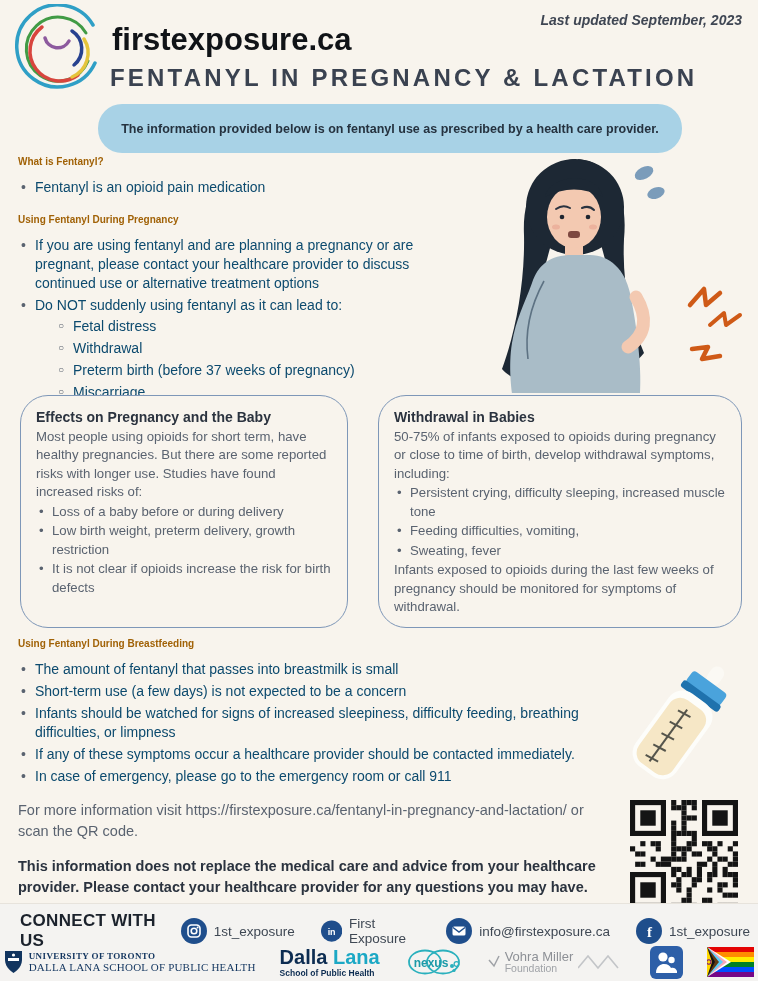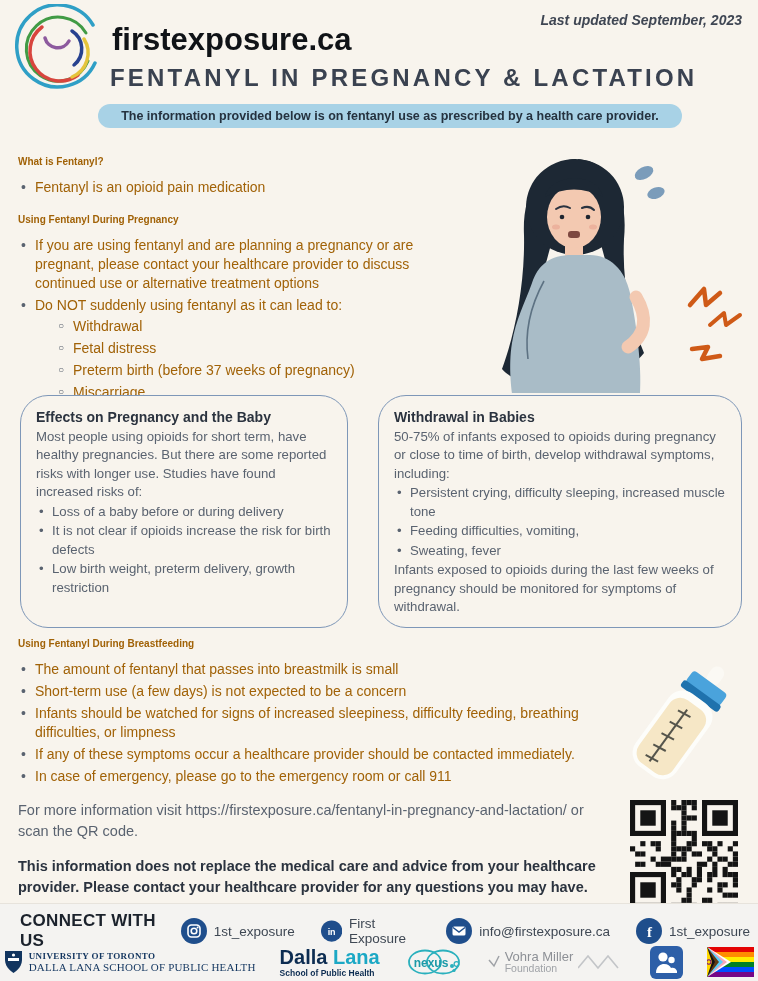--- a/index.html
+++ b/index.html
@@ -8,27 +8,27 @@
     width:758px; height:981px; position:relative; margin:0 auto;
     background:#f8f4ed; font-family:"Liberation Sans", sans-serif; overflow:hidden;padding-left:8px;
   }
   
   .logo { position:absolute; left:8px; top:4px; }
   .brand { position:absolute; left:112px; top:22px; font-size:31px; font-weight:bold; color:#101317; }
   .page-title { position:absolute; left:110px; top:64px; font-size:24px; font-weight:bold;
     color:#3a4250; letter-spacing:3.2px; white-space:nowrap; }
   .last-updated { position:absolute; right:16px; top:12px; font-size:14px; font-weight:bold;
     font-style:italic; color:#3f4653; }
-  .banner { position:absolute; left:98px; top:104px; width:584px; height:24px; background:#a8d2e6;
+  .banner { position:absolute; left:98px; top:104px; width:584px; height:49px; background:#a8d2e6;
     border-radius:24px; display:flex; align-items:center; justify-content:center; padding:0 20px;
     font-size:12.5px; font-weight:bold; color:#25323f; text-align:center; }
   
   .sec-h { position:absolute; left:18px; font-size:10px; font-weight:bold; color:#a16207; }
   .body-list { position:absolute; margin:0; padding:0; list-style:none;
-    font-size:14px; line-height:1.36; color:#a16207; }
+    font-size:14px; line-height:1.36; color:#0c4a6e; }
   .body-list li { position:relative; padding-left:17px; margin-bottom:3px; }
   .body-list li::before { content:"•"; position:absolute; left:3px; color:#5a6370; }
   .sub-list { margin:2px 0 0 22px; padding:0; list-style:none; }
   .sub-list li { position:relative; padding-left:16px; margin-bottom:3px; }
   .sub-list li::before { content:"○"; position:absolute; left:1px; font-size:10px; top:2px; color:#5a6370; }
   
   .info-box { position:absolute; top:395px; height:233px; border:1.5px solid #7e97b8;
     border-radius:28px; padding:13px 15px 10px 15px; background:#f8f4ed; }
   .box-effects { left:20px; width:328px; }
   .box-withdrawal { left:378px; width:364px; }
@@ -90,22 +90,22 @@
   <div class="sec-h" style="top:156px;">What is Fentanyl?</div>
   <ul class="body-list" style="left:18px; top:178px; width:440px;">
       <li>Fentanyl is an opioid pain medication</li>
     </ul>
 
   <div class="sec-h" style="top:214px;">Using Fentanyl During Pregnancy</div>
   <ul class="body-list" style="left:18px; top:236px; width:436px;">
     <li><span>If you are using fentanyl and are planning a pregnancy or are pregnant, please contact your healthcare provider to discuss continued use or alternative treatment options</span></li>
     <li><span>Do NOT suddenly using fentanyl as it can lead to:</span>
       <ul class="sub-list">
+          <li>Fetal distress</li>
           <li>Withdrawal</li>
-          <li>Fetal distress</li>
           <li>Preterm birth (before 37 weeks of pregnancy)</li>
           <li>Miscarriage</li>
         </ul>
     </li>
   </ul>
 
   <svg class="woman-illo" width="300" height="240" viewBox="0 0 300 240">
 
     <path d="M122 6 C88 10 70 40 72 82 C73 128 64 178 50 216 C62 230 84 232 96 224 L94 110 Z" fill="#1d2834"></path>
     <path d="M126 6 C162 10 176 42 172 86 C170 130 178 166 192 200 C180 216 162 218 152 208 L154 110 Z" fill="#1d2834"></path>
@@ -134,22 +134,22 @@
     <path d="M238 152 L252 136 L254 152 L268 140" fill="none" stroke="#cf5a17" stroke-width="4.5" stroke-linecap="round" stroke-linejoin="round"></path>
     <path d="M258 172 L272 160 L274 172 L288 162" fill="none" stroke="#cf5a17" stroke-width="4" stroke-linecap="round" stroke-linejoin="round"></path>
     <path d="M240 196 L256 194 L250 206 L268 203" fill="none" stroke="#cf5a17" stroke-width="4.5" stroke-linecap="round" stroke-linejoin="round"></path>
   </svg>
 
   <div class="info-box box-effects">
     <div class="box-h">Effects on Pregnancy and the Baby</div>
     <div class="box-text">Most people using opioids for short term, have healthy pregnancies. But there are some reported risks with longer use. Studies have found increased risks of:</div>
     <ul class="box-list">
         <li>Loss of a baby before or during delivery</li>
+        <li>Low birth weight, preterm delivery, growth restriction</li>
         <li>It is not clear if opioids increase the risk for birth defects</li>
-        <li>Low birth weight, preterm delivery, growth restriction</li>
       </ul>
   </div>
 
   <div class="info-box box-withdrawal">
     <div class="box-h">Withdrawal in Babies</div>
     <div class="box-text">50-75% of infants exposed to opioids during pregnancy or close to time of birth, develop withdrawal symptoms, including:</div>
     <ul class="box-list">
         <li>Persistent crying, difficulty sleeping, increased muscle tone</li>
         <li>Feeding difficulties, vomiting,</li>
         <li>Sweating, fever</li>

